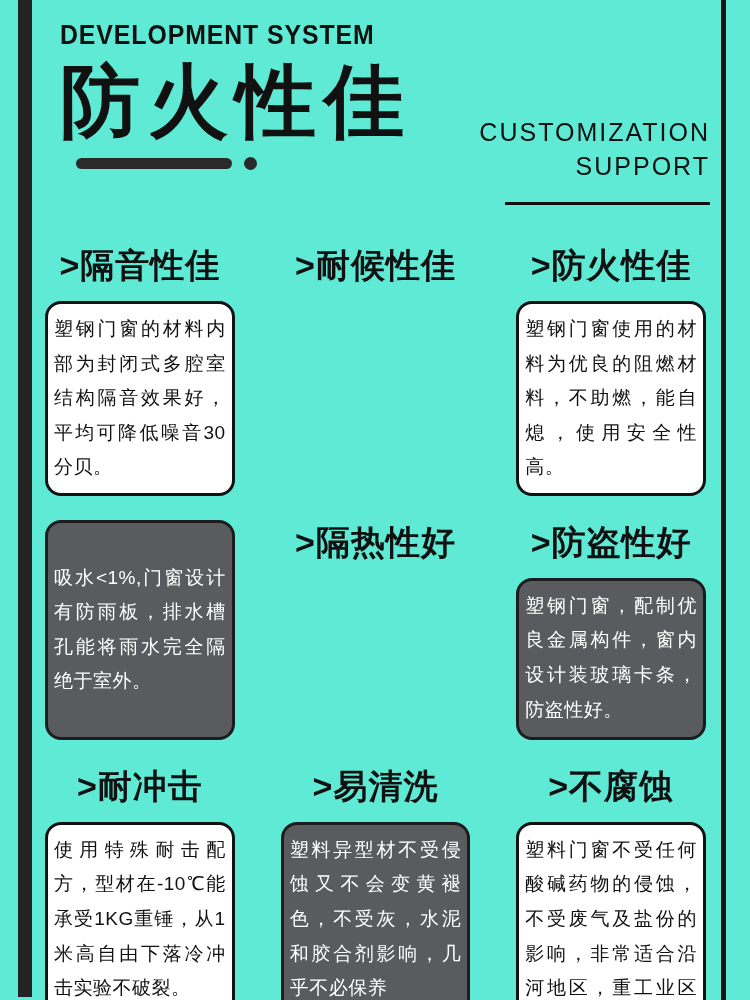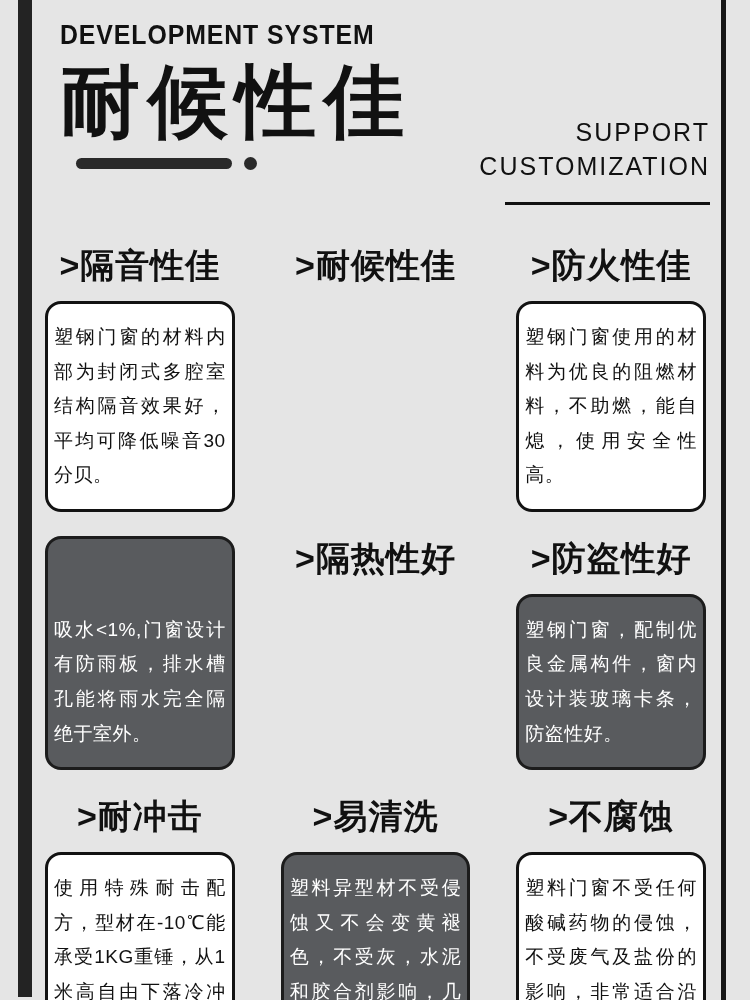--- a/index.html
+++ b/index.html
@@ -1,16 +1,16 @@
 <!DOCTYPE html>
 <html><head>
 <meta charset="utf-8">
 <style>
   html,body{margin:0;padding:0;background:#fff;}
-  .page{position:relative;width:750px;height:1000px;background:#e5e5e5;overflow:hidden;
+  .page{position:relative;width:750px;height:1000px;background:#5eead4;overflow:hidden;
         font-family:"Liberation Sans",sans-serif;color:#111;}
   .left-bar{position:absolute;left:18px;top:0;width:14px;height:997px;background:#232323;}
   .right-line{position:absolute;left:721px;top:0;width:5px;height:1000px;background:#161616;}
 
   .header{position:absolute;left:60px;top:20px;}
   .eyebrow{font-size:27px;font-weight:bold;letter-spacing:1px;transform:scaleX(.92);
            transform-origin:left center;white-space:nowrap;}
   .brand-title{font-family:"DejaVu Serif",serif;font-size:80px;font-weight:bold;
                letter-spacing:8px;line-height:1.1;margin-top:6px;}
   .title-underline{display:flex;align-items:center;gap:12px;margin-top:12px;padding-left:16px;}
@@ -20,46 +20,46 @@
   .support{position:absolute;right:40px;top:116px;text-align:right;font-size:25px;
            font-weight:500;letter-spacing:2px;line-height:1.35;}
   .support-underline{margin-top:18px;margin-left:auto;width:205px;height:3px;background:#111;}
 
   .grid{position:absolute;left:45px;right:44px;top:243px;
         display:grid;grid-template-columns:1fr 1fr 1fr;column-gap:46px;row-gap:24px;}
   .cell{display:flex;flex-direction:column;}
   .cell-title{text-align:center;font-size:34px;font-weight:bold;letter-spacing:1px;
               margin:0 0 12px 0;white-space:nowrap;}
   .card{flex:1;box-sizing:border-box;border:3px solid #121212;border-radius:16px;
-        background:#ffffff;color:#111;padding:16px 6px;min-height:162px;
+        background:#ffffff;color:#111;padding:8px 6px;min-height:162px;
         display:flex;flex-direction:column;justify-content:flex-start;}
   .card[data-variant="gray"]{background:#595b5e;color:#ffffff;border-color:#1c1c1c;}
-  .card[data-valign="center"]{justify-content:flex-end;}
+  .card[data-valign="center"]{justify-content:center;}
   .card-text{margin:0;font-size:19px;line-height:1.82;text-align:justify;
              letter-spacing:0.5px;word-break:break-all;}
 </style>
 </head>
 <body>
 
 <div class="page">
   <div class="left-bar"></div>
   <div class="right-line"></div>
 
   <div class="header">
     <div class="eyebrow">DEVELOPMENT SYSTEM</div>
-    <div class="brand-title">耐候性佳</div>
+    <div class="brand-title">防火性佳</div>
     <div class="title-underline">
       <div class="underline-bar"></div>
       <div class="underline-dot"></div>
     </div>
   </div>
 
   <div class="support">
+    <div>CUSTOMIZATION</div>
     <div>SUPPORT</div>
-    <div>CUSTOMIZATION</div>
     <div class="support-underline"></div>
   </div>
 
   <div class="grid">
 
     <div class="cell">
       <h3 class="cell-title">&gt;隔音性佳</h3>
       <div class="card" data-variant="white">
         <p class="card-text">塑钢门窗的材料内部为封闭式多腔室结构隔音效果好，平均可降低噪音30分贝。</p>
       </div>

